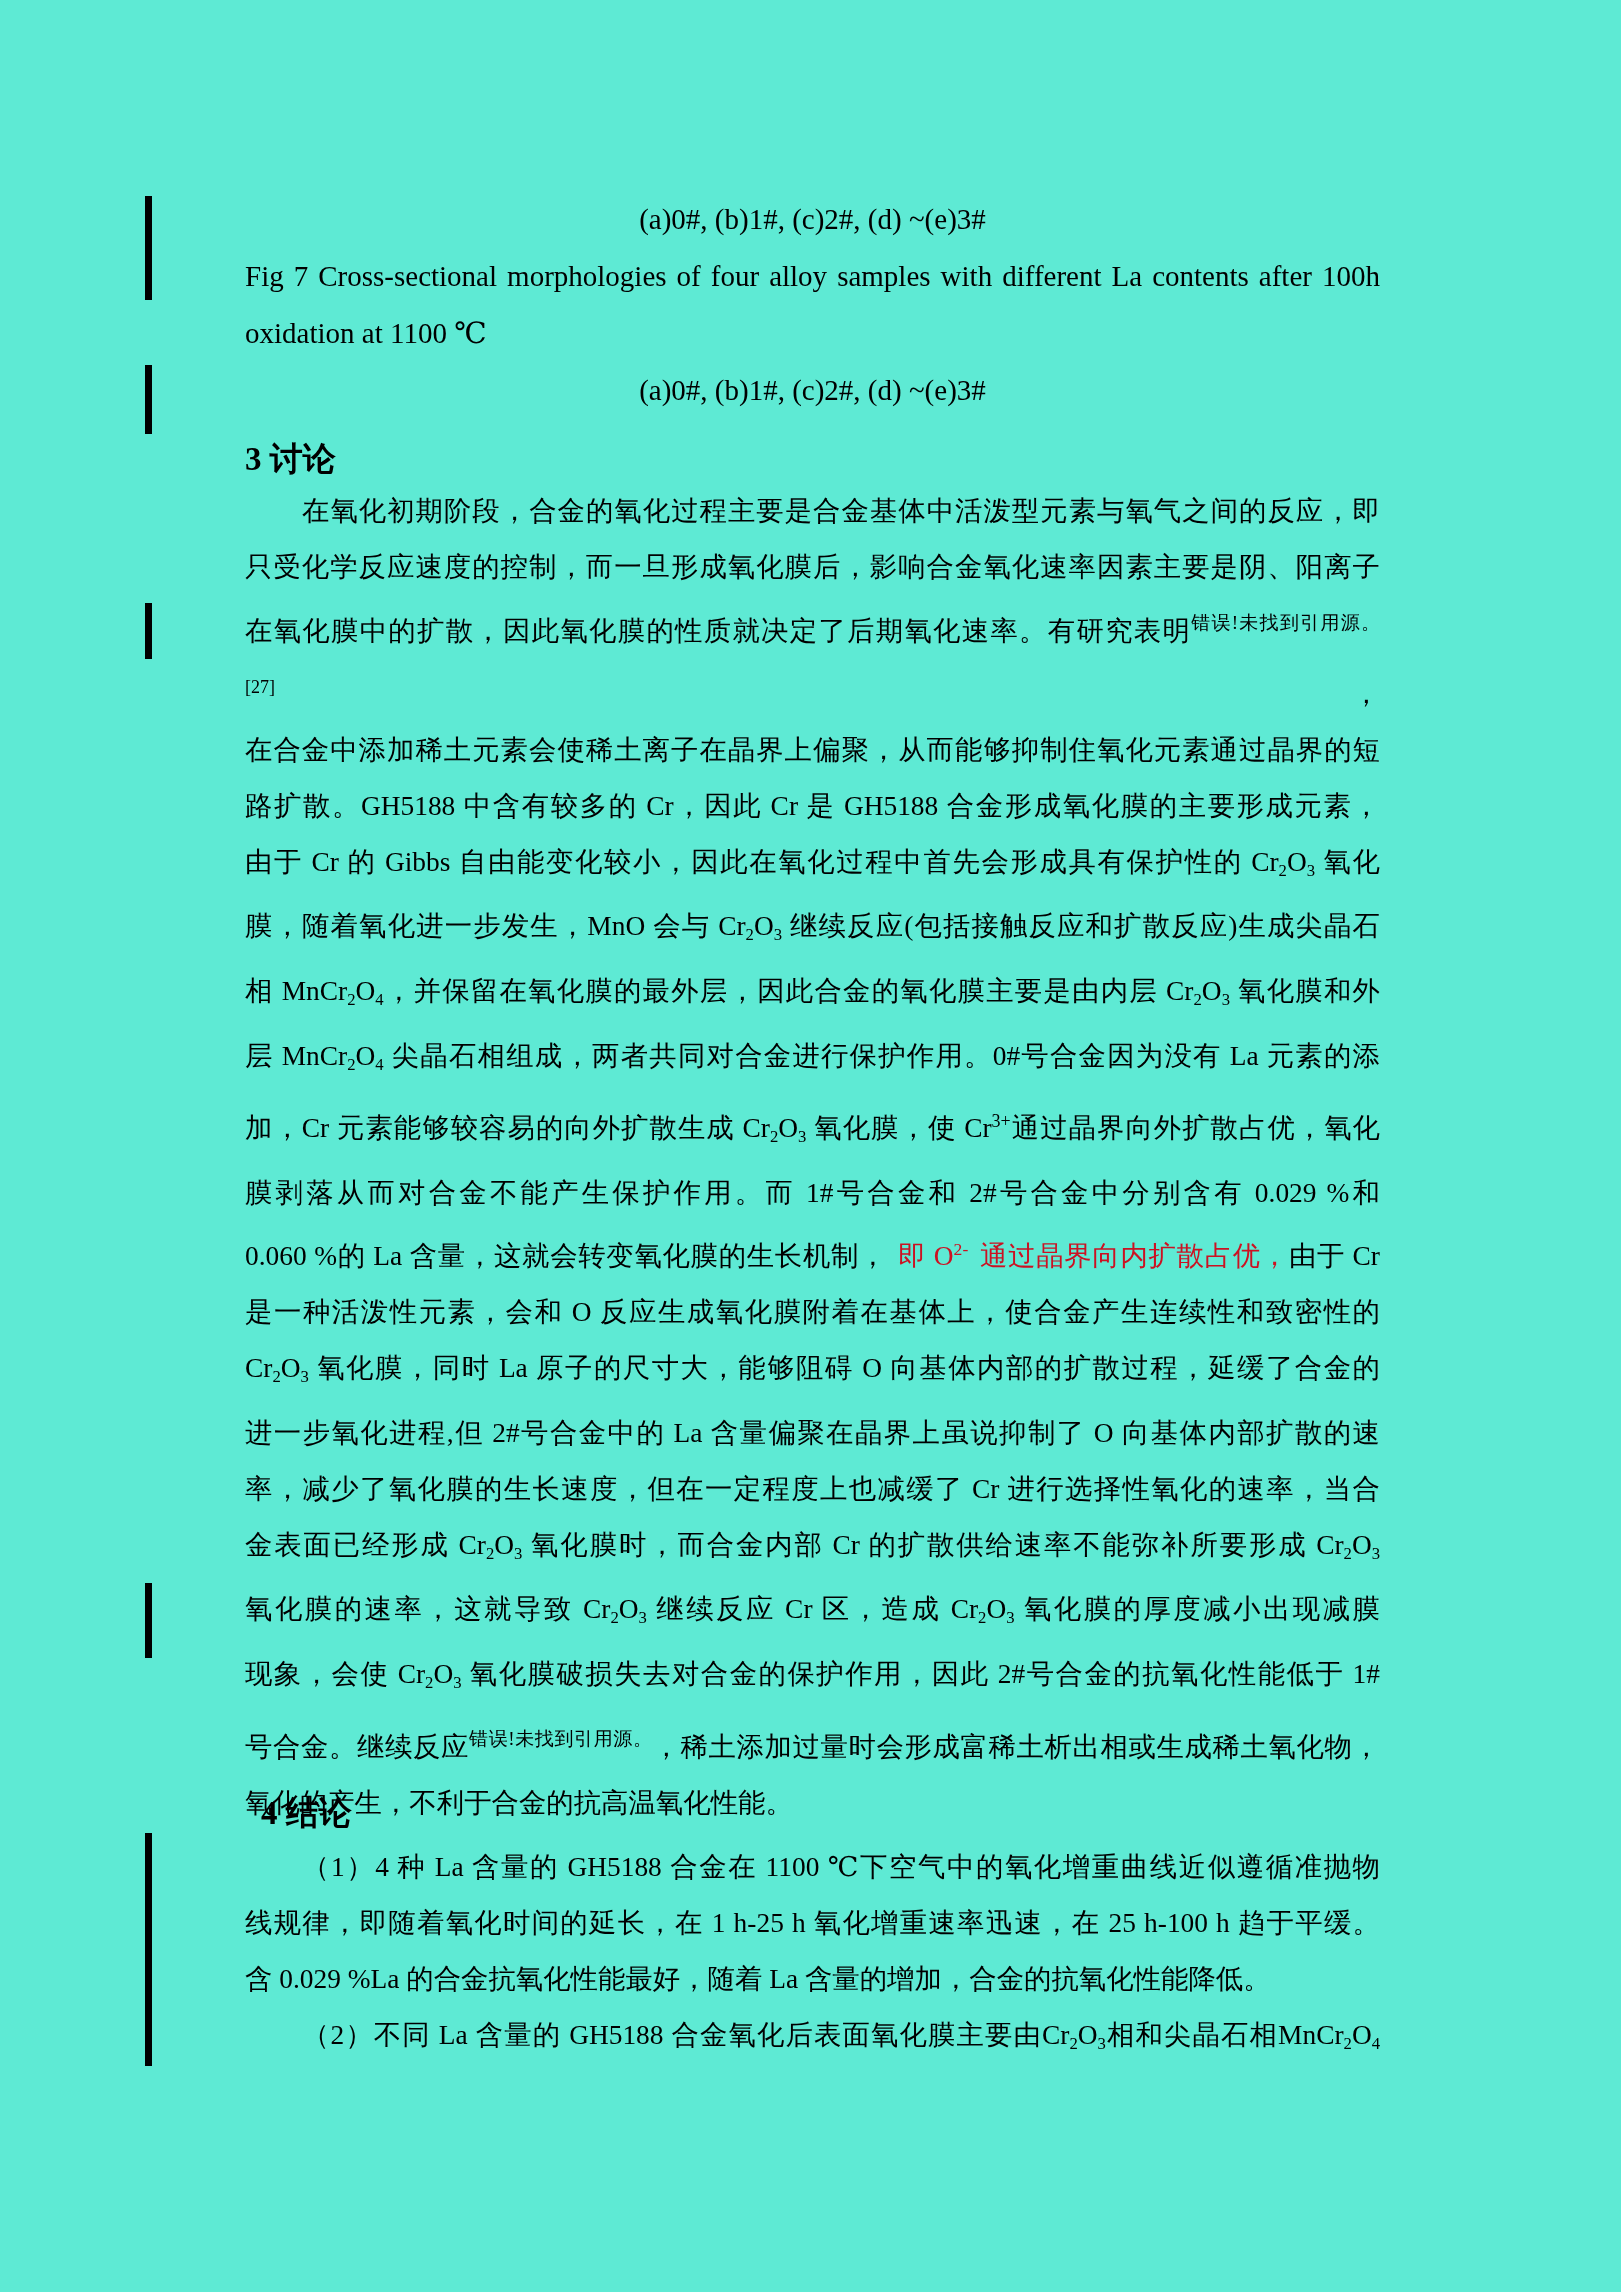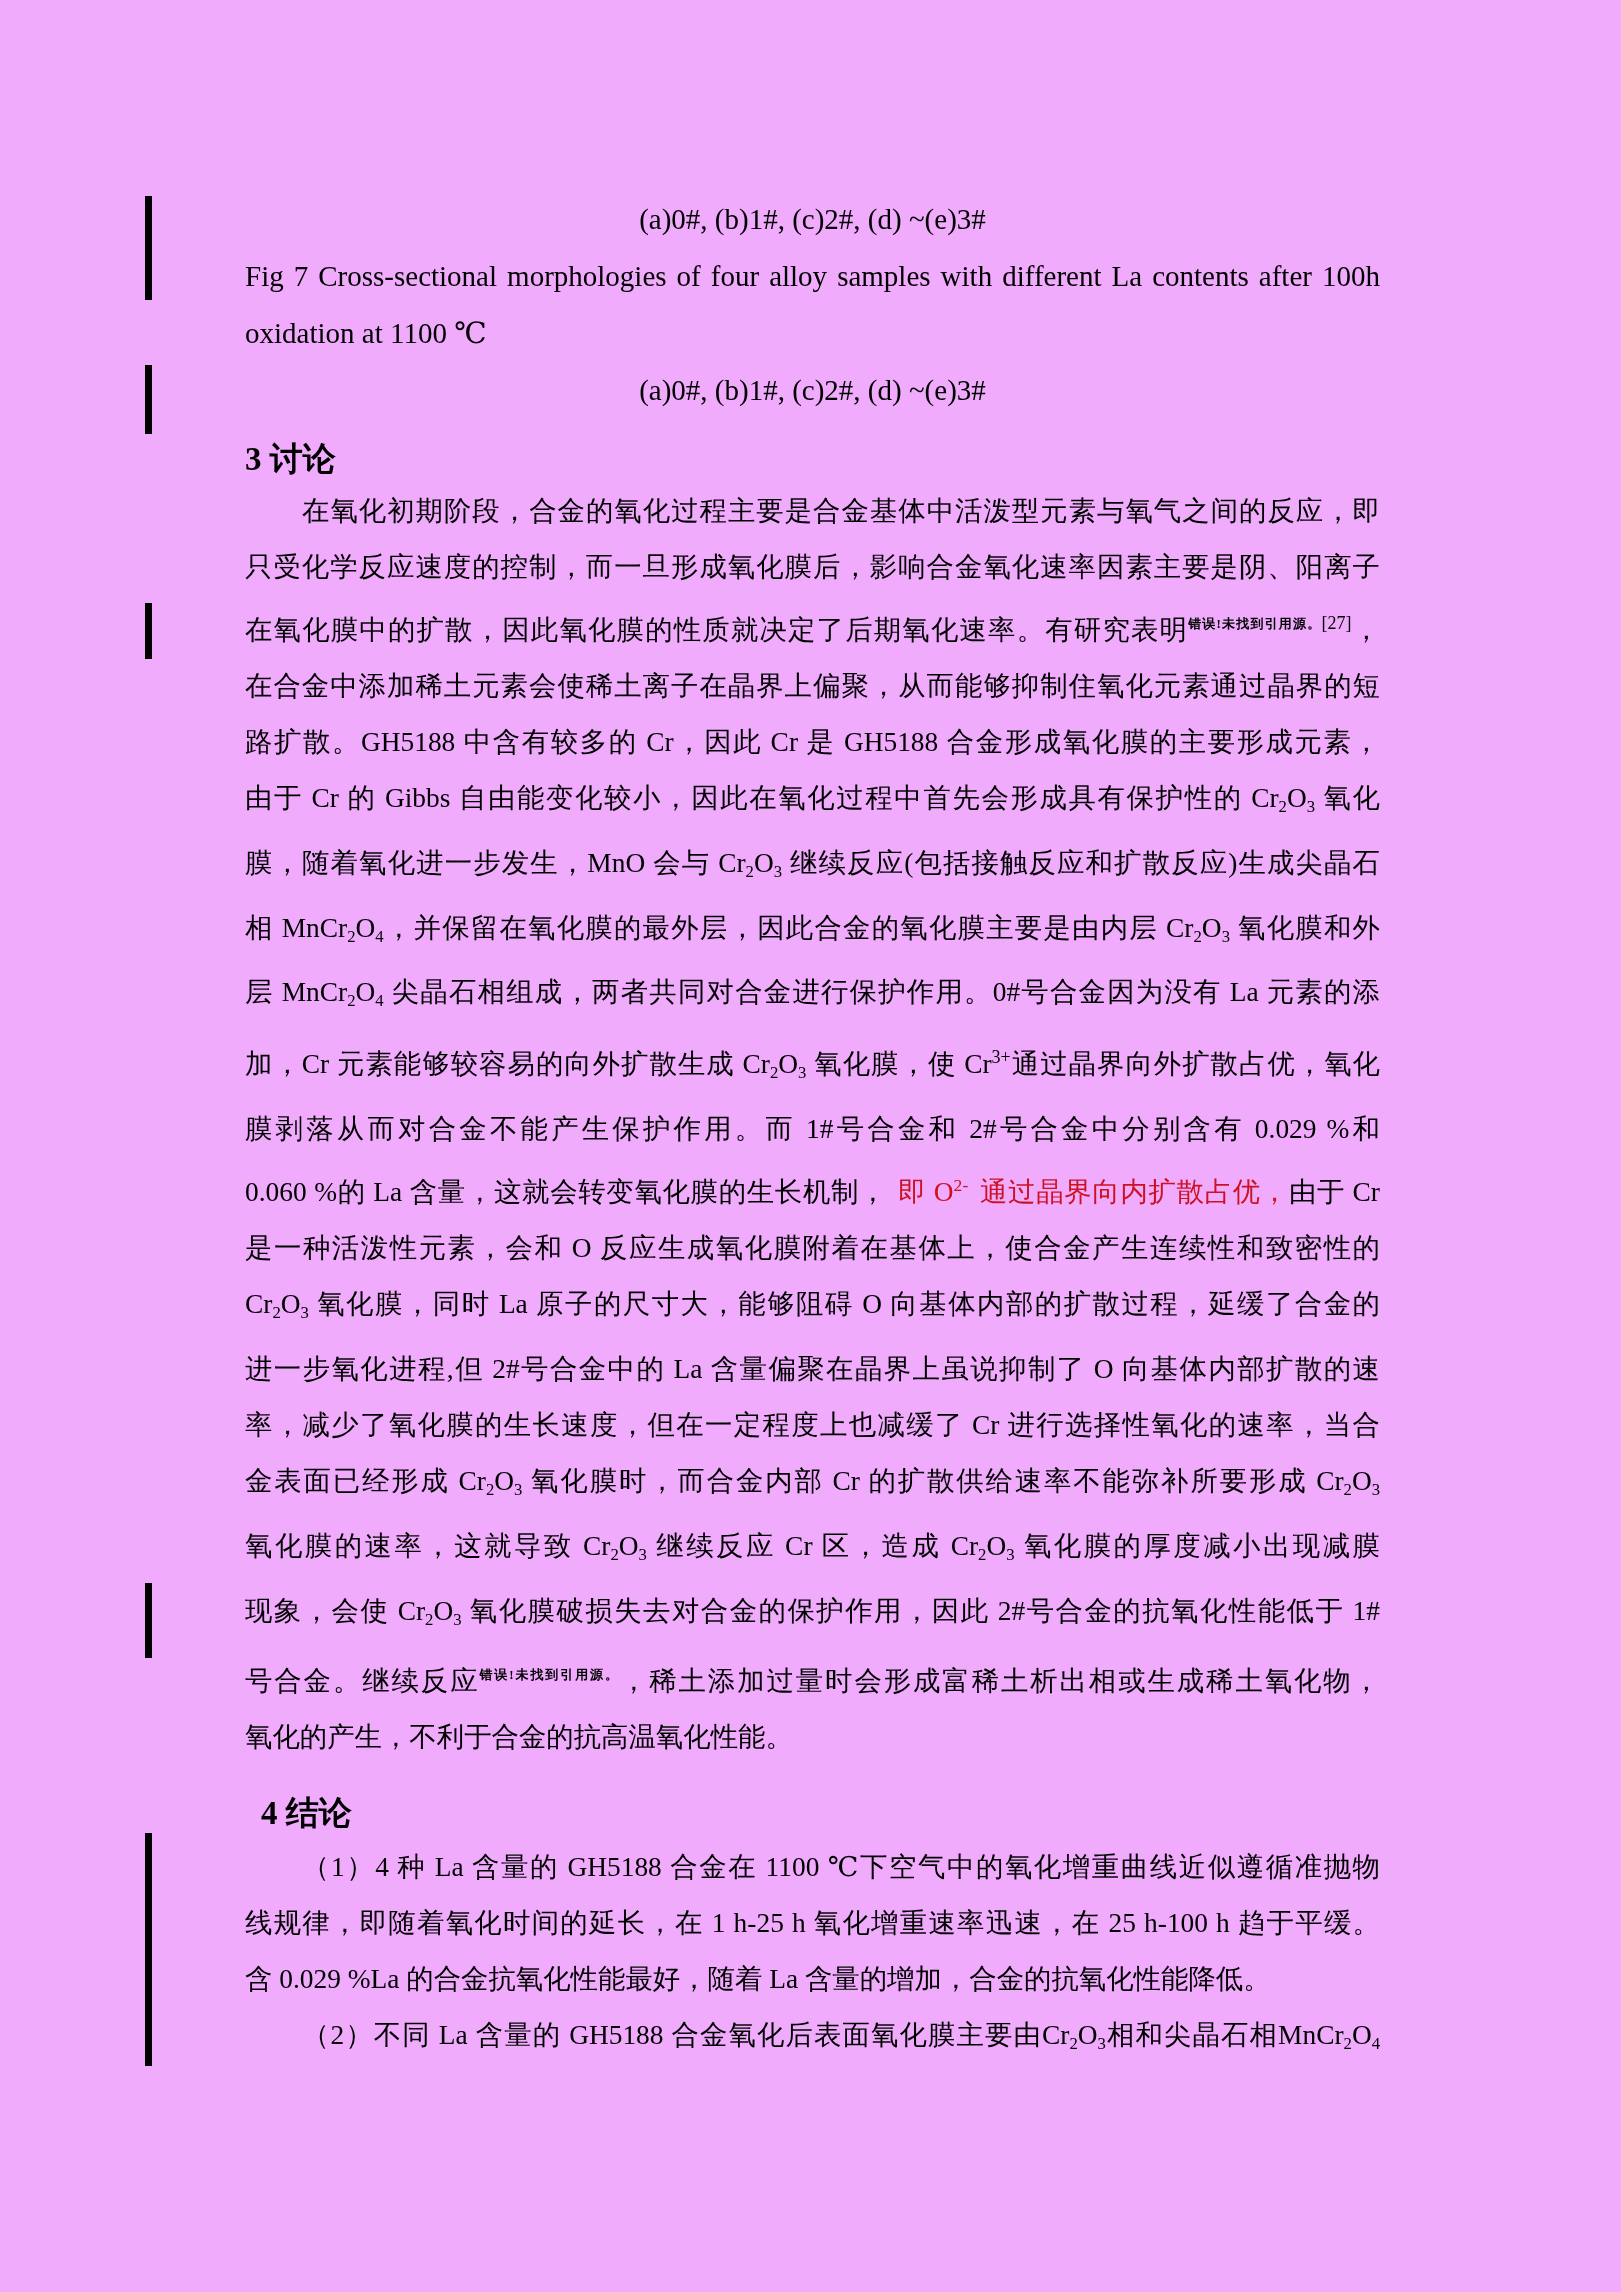--- a/index.html
+++ b/index.html
@@ -1,19 +1,19 @@
 <!DOCTYPE html>
 <html lang="zh"><head>
 <meta charset="utf-8">
 <style>
   html,body{margin:0;padding:0;background:#ffffff;}
   .page{
     position:relative;
     width:1621px;height:2293px;
-    background:#f0abfc;
+    background:#5eead4;
     color:#000000;
     font-family:"Liberation Serif","DejaVu Serif",serif;
     overflow:hidden;
   }
   .col{position:absolute;left:245px;width:1135px;}
   #captions{top:191px;font-size:29px;line-height:57px;}
   #heading3{top:429px;font-size:33px;font-weight:bold;line-height:61px;margin:0;}
   #para1{top:483px;font-size:27.4px;line-height:56px;}
   #heading4{top:1767px;font-size:33px;font-weight:bold;line-height:61px;margin:16px;}
   #para2{top:1839px;font-size:27.4px;line-height:56px;}
@@ -21,21 +21,21 @@
   .line{min-height:56px;}
   .al-j{text-align:justify;text-align-last:justify;}
   .al-c{text-align:center;text-align-last:center;}
   .al-l{text-align:right;text-align-last:left;}
   .ind{text-indent:57px;}
 
   .r-red{color:#cc1122;margin-left:11px;}
   .r-sup{font-size:18px;vertical-align:9.8px;letter-spacing:0;}
   .r-redsup{color:#cc1122;font-size:17.6px;vertical-align:9.8px;}
   .r-sub{font-size:16.7px;vertical-align:-4.9px;}
-  .r-err{font-size:13px;font-weight:bold;vertical-align:10.8px;letter-spacing:0;}
+  .r-err{font-size:19px;font-weight:normal;vertical-align:10.8px;letter-spacing:0;}
 
   .change-bar{
     position:absolute;
     background:#000000;
   }
 </style>
 </head>
 <body>
 
 <div class="page">

